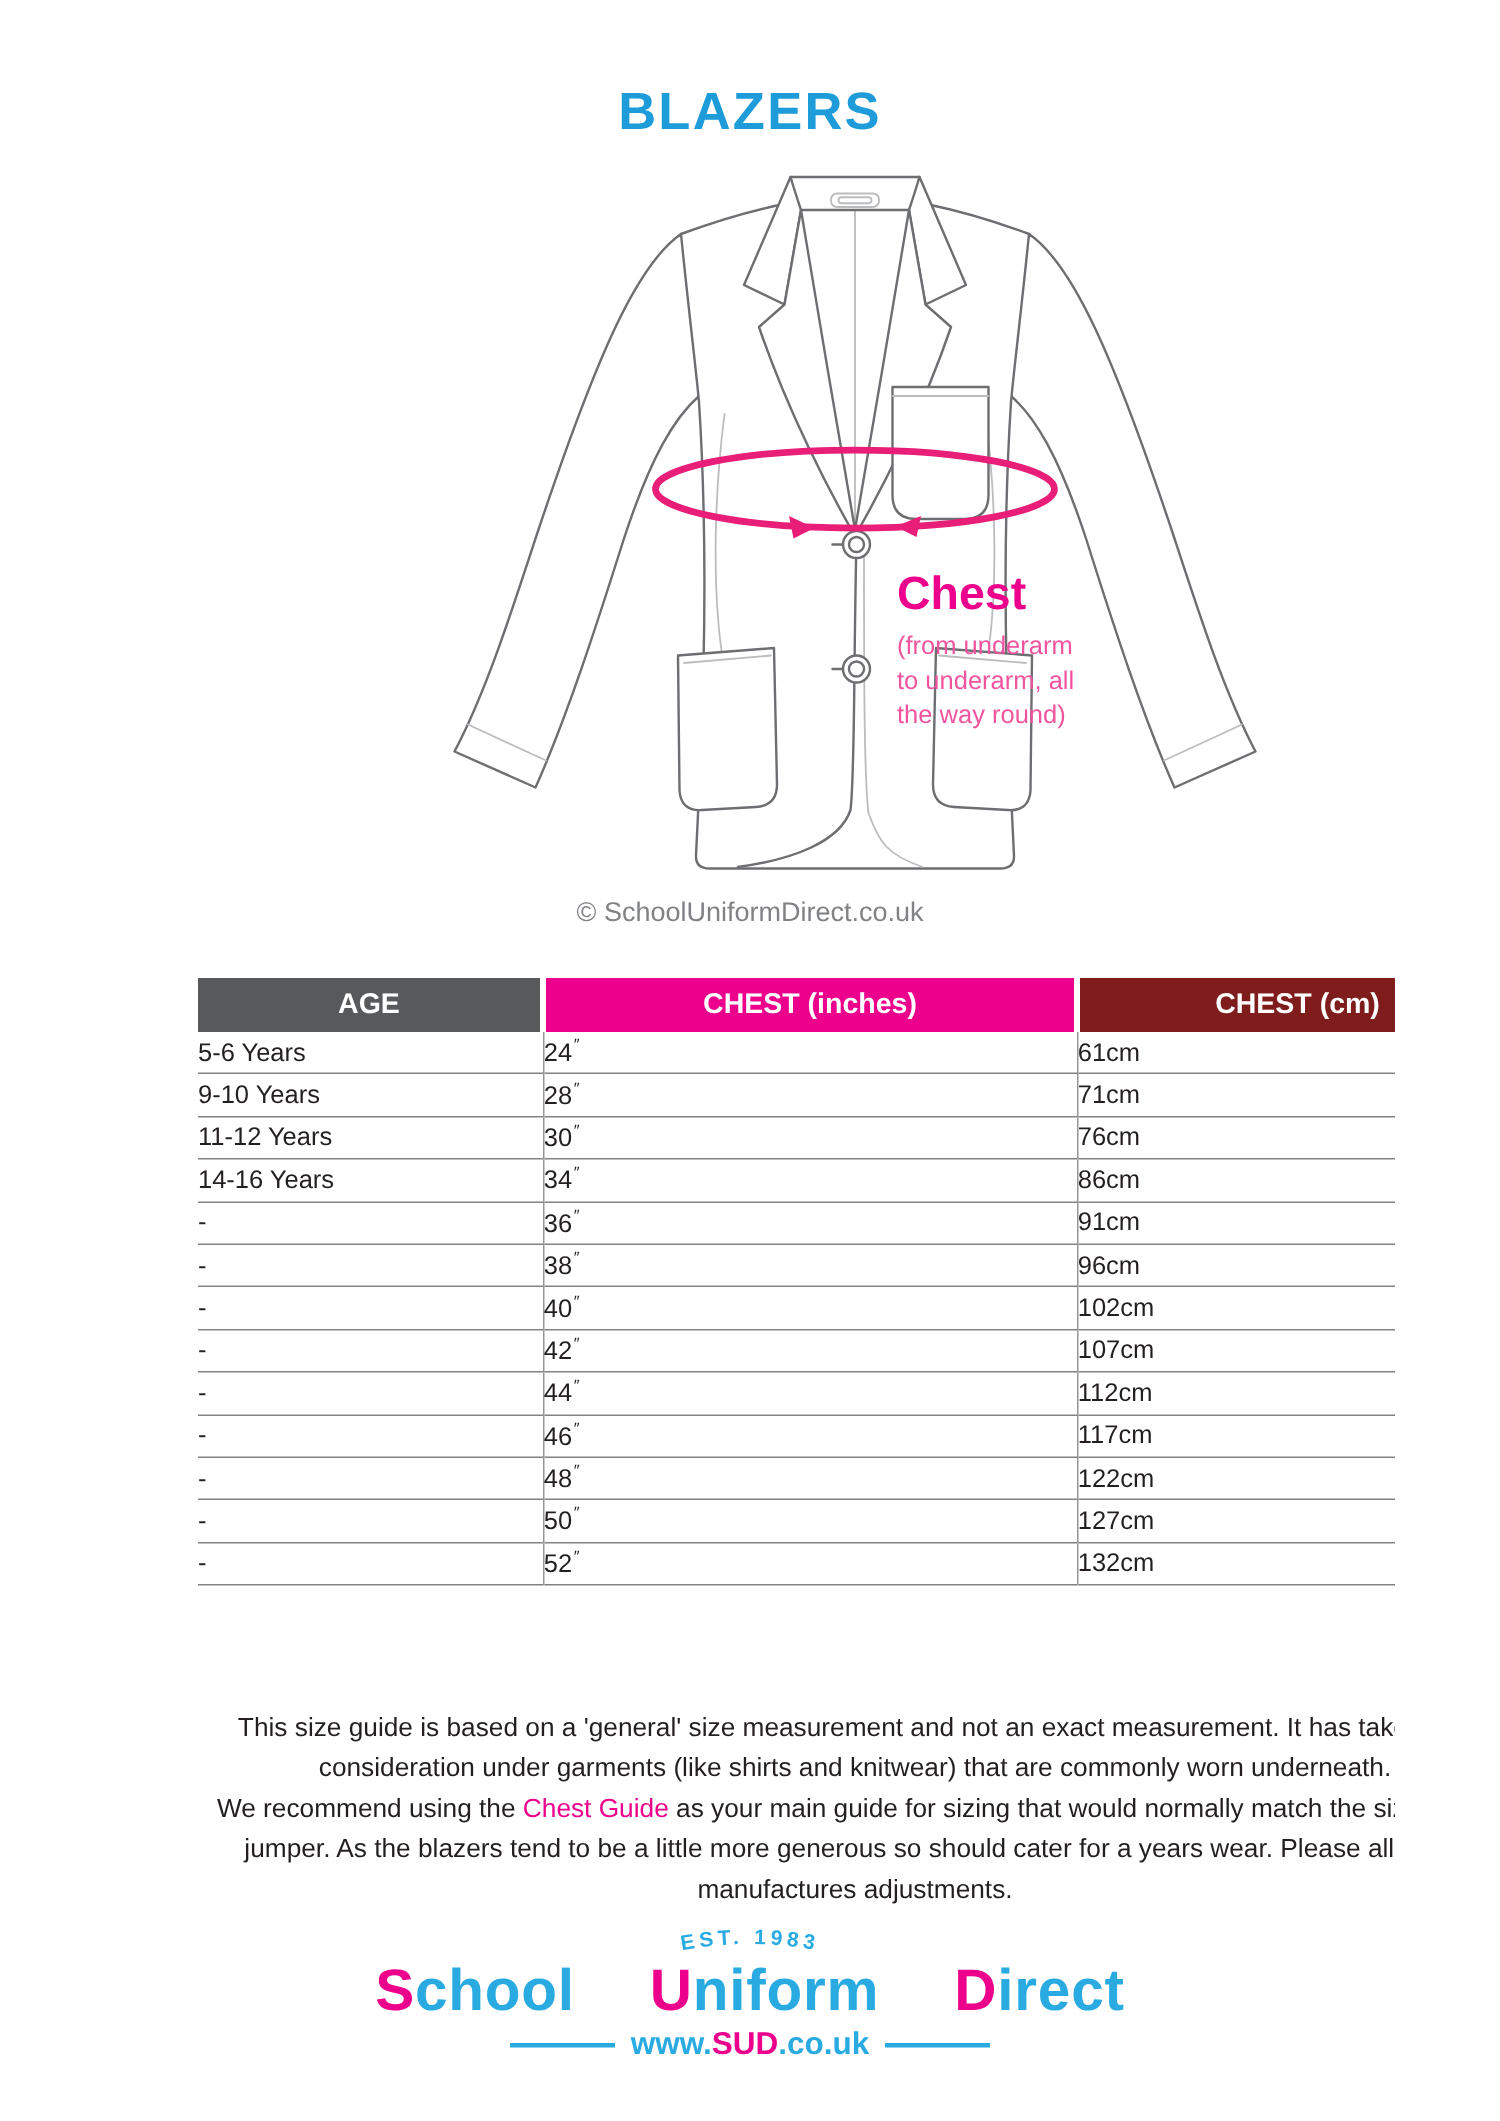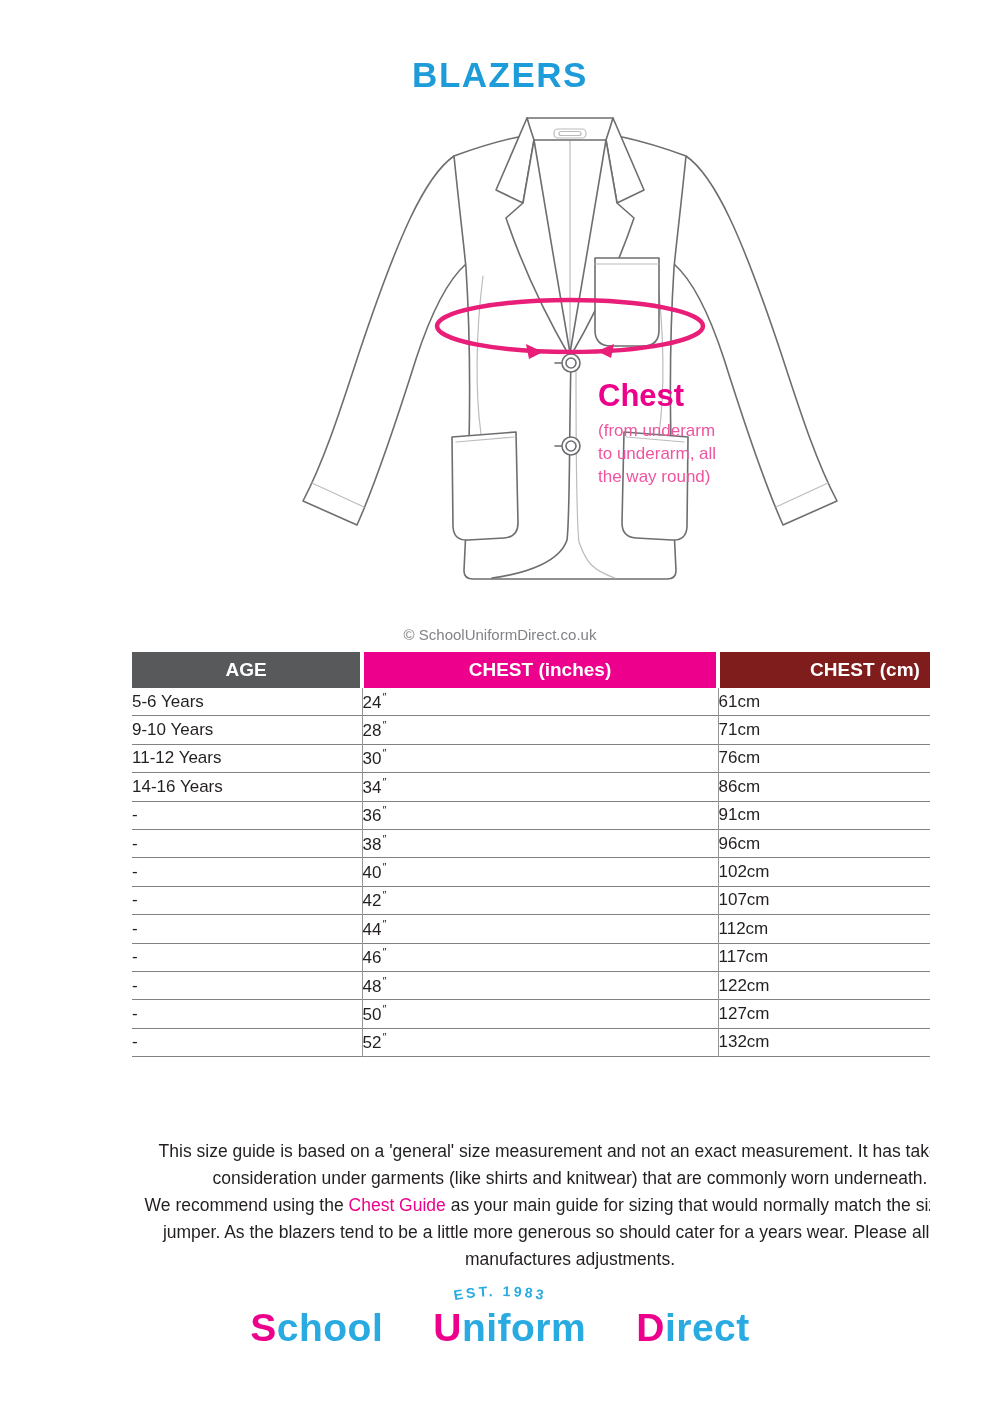--- a/index.html
+++ b/index.html
@@ -22,21 +22,21 @@
   .fill { fill:#ffffff; stroke:var(--line_gray,#6D6E71); stroke-width:1.6; stroke-linejoin:round; stroke-linecap:round; }
   .ln   { fill:none;    stroke:var(--line_gray,#6D6E71); stroke-width:1.6; stroke-linejoin:round; stroke-linecap:round; }
   .lt   { fill:none;    stroke:#bbbcbe; stroke-width:1.2; stroke-linejoin:round; stroke-linecap:round; }
   .ring { fill:none; stroke:var(--pink_deep,#E81E78); stroke-width:4.5; }
   .arrow{ fill:var(--pink_deep,#E81E78); stroke:none; }
   .chest-main { fill:var(--pink,#EC008C); font-size:31px; font-weight:600; font-family:"Liberation Sans",sans-serif; }
   .chest-sub  { fill:var(--pink_soft,#F0549E); font-size:17px; font-family:"Liberation Sans",sans-serif; }
 
   .copyright {
     position:absolute; top:598px; left:0; width:100%;
-    text-align:center; font-size:15px; color:#808285;margin-top:28px;
+    text-align:center; font-size:18px; color:#808285;
   }
 
   
   .size-table {
     position:absolute; top:652px; left:62px; width:878px;
     border-collapse:collapse; table-layout:fixed;
   }
   .size-table th {
     height:36px; padding:0; color:#ffffff; font-size:19px; font-weight:bold; text-align:center;margin-left:40px;
   }
@@ -226,15 +226,20 @@
       <svg viewBox="0 0 260 42" xmlns="http://www.w3.org/2000/svg">
         <path id="est-arc" d="M 36 38 Q 130 2 224 38" fill="none" stroke="none"></path>
         <text class="est-text">
           <textPath href="#est-arc" startOffset="50%" text-anchor="middle">EST. 1983</textPath>
         </text>
       </svg>
     </div>
     <div class="logo-main">
       <span class="logo-word"><span class="ini">S</span><span class="rest">chool</span></span><span class="logo-word"><span class="ini">U</span><span class="rest">niform</span></span><span class="logo-word"><span class="ini">D</span><span class="rest">irect</span></span>
     </div>
+    <div class="logo-url">
+      <span class="dash"></span>
+      <span><span class="u-blue">www.</span><span class="u-pink">SUD</span><span class="u-blue">.co.uk</span></span>
+      <span class="dash"></span>
+    </div>
   </div>
 
 </div>
 
 </body></html>

